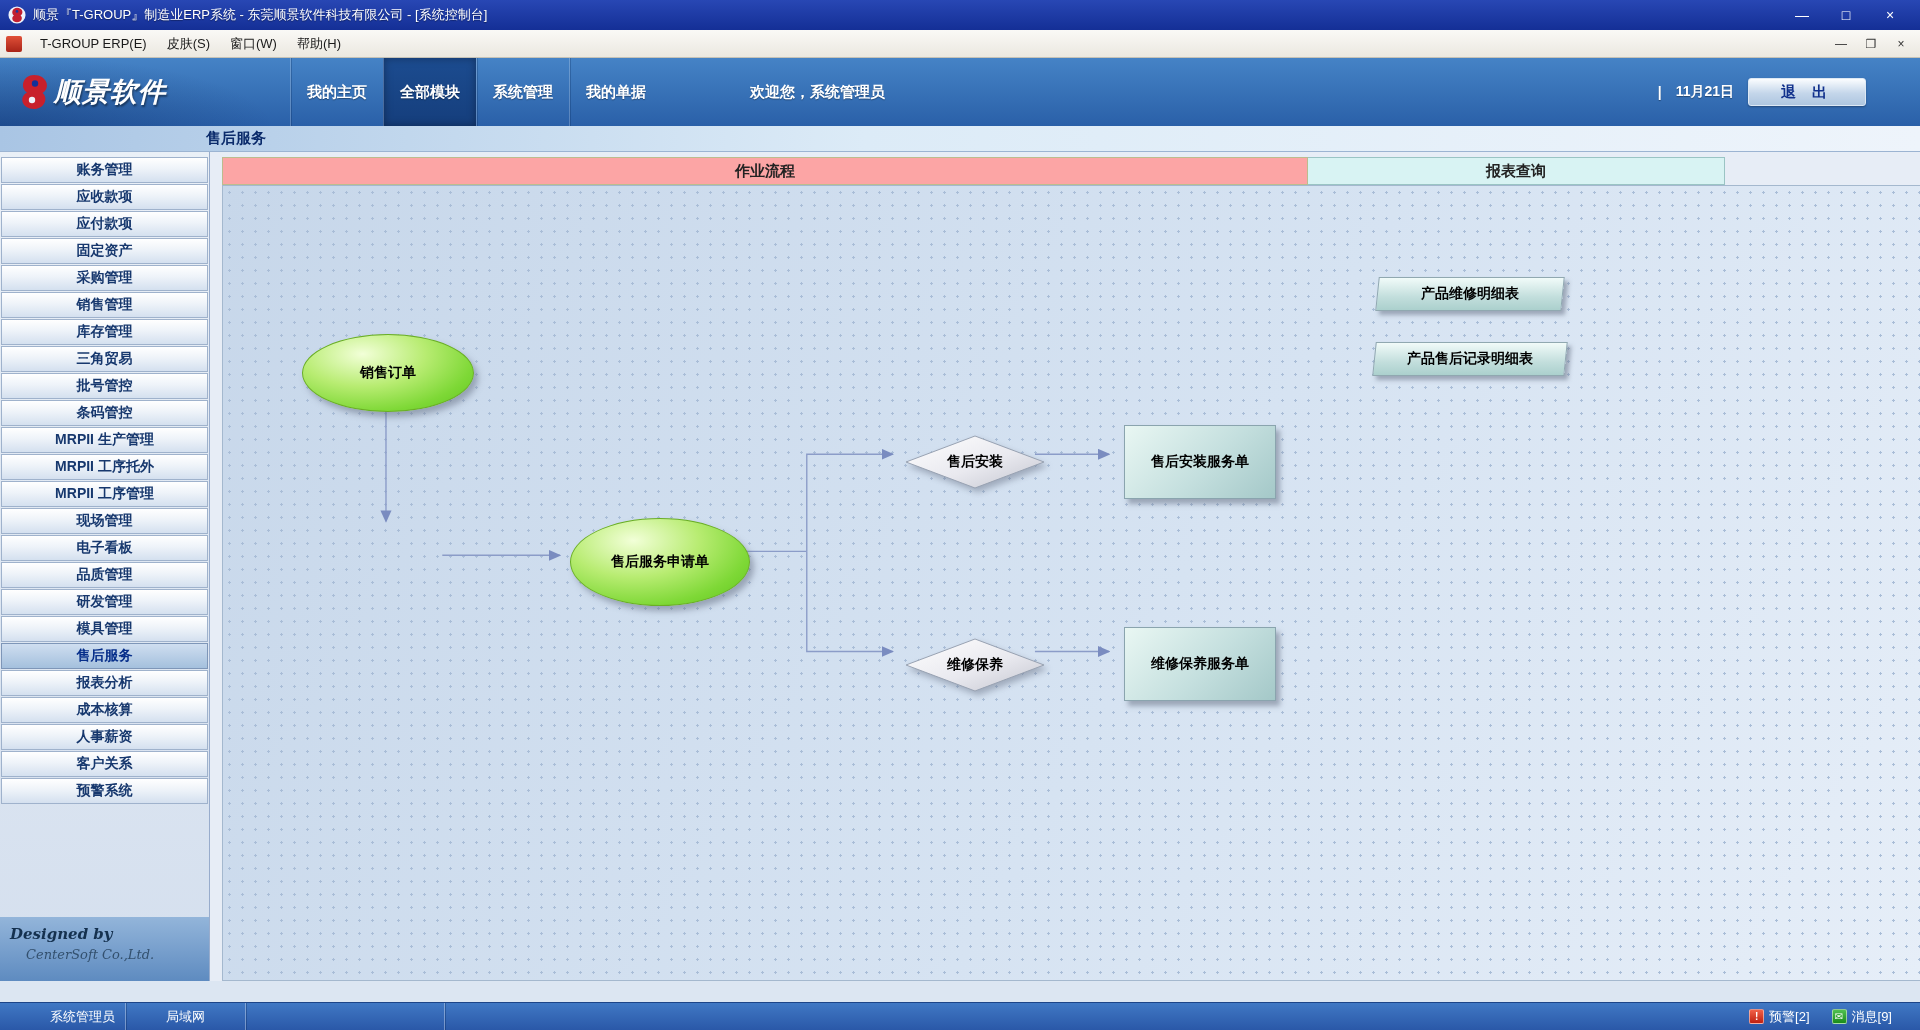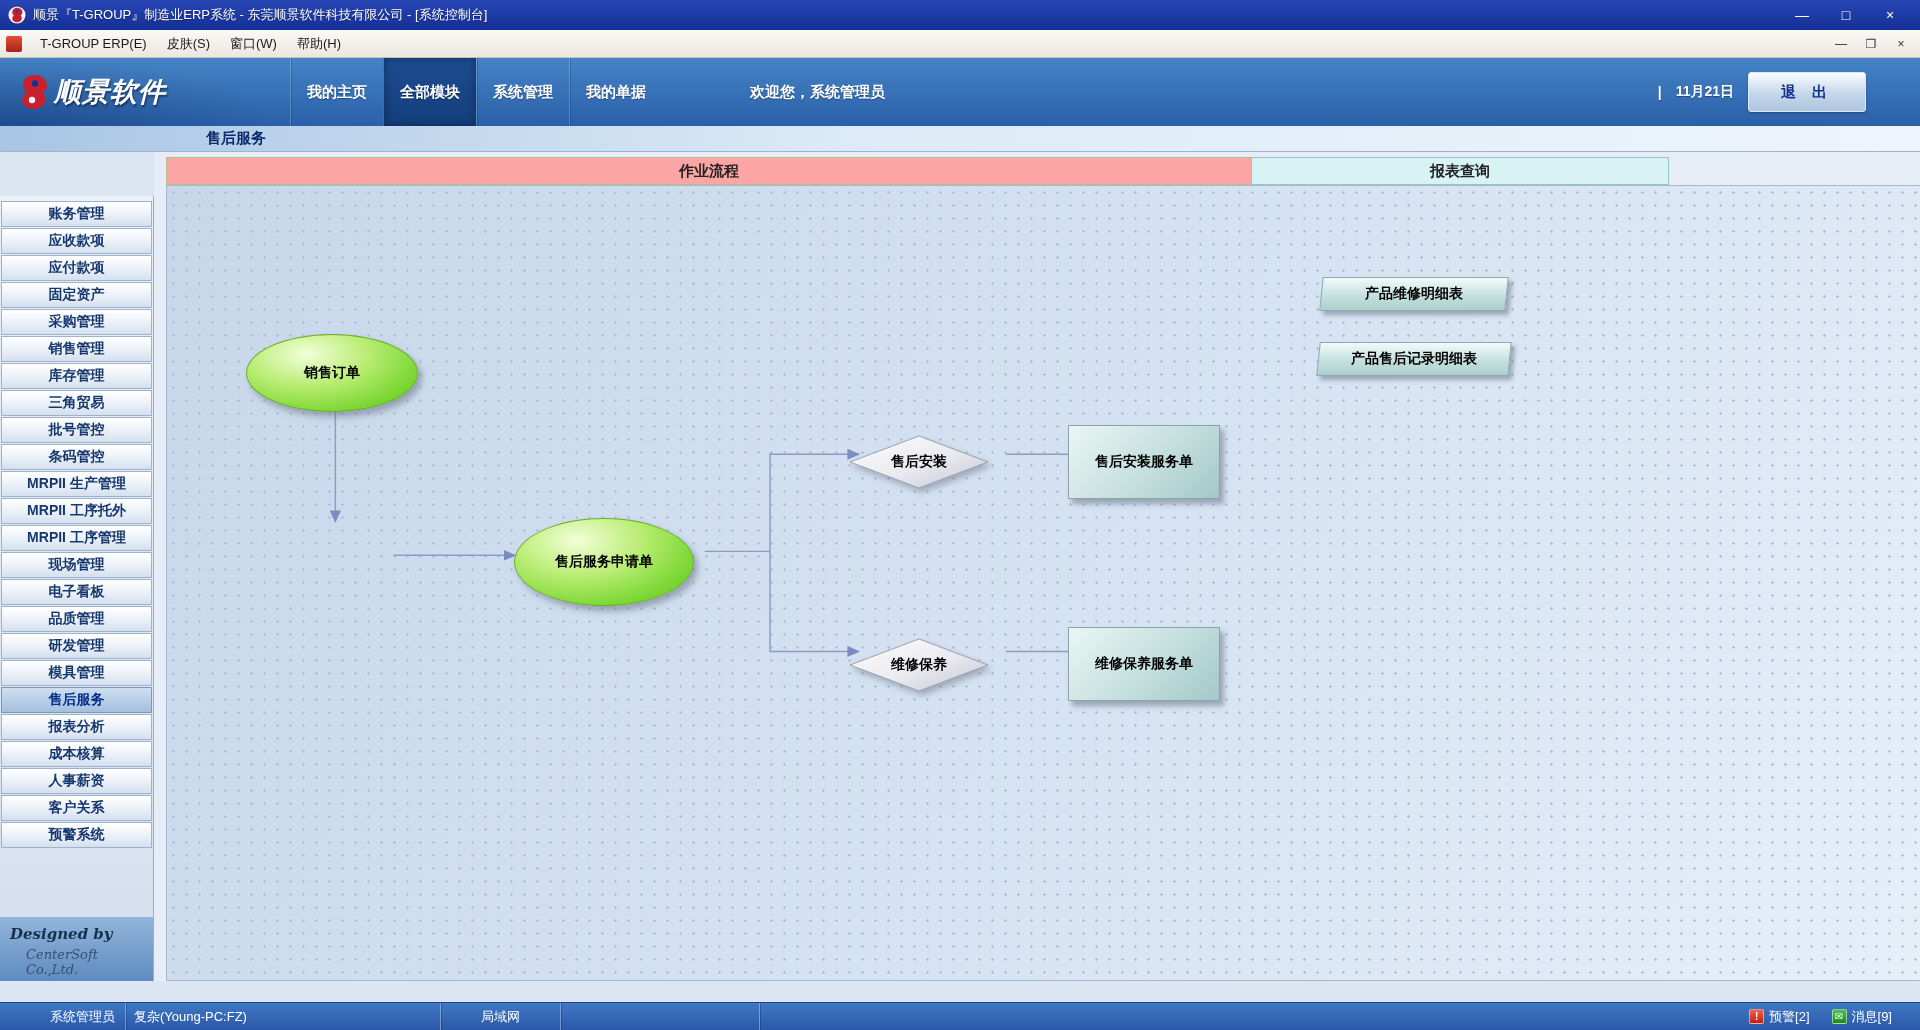--- a/index.html
+++ b/index.html
@@ -26,30 +26,30 @@
   .header::before { content:""; position:absolute; left:0; top:0; width:300px; height:100%; background:radial-gradient(130% 150% at 0% 100%, rgba(8,36,92,.35), transparent 70%); pointer-events:none; }
   .logo-area { width:290px; display:flex; align-items:center; padding-left:14px; position:relative; }
   .logo-ico { width:40px; height:40px; }
   .logo-text { color:#fff; font-size:27px; font-weight:bold; font-style:italic; text-shadow:1px 2px 2px rgba(0,0,0,.45); letter-spacing:1px; }
   .nav-tabs { display:flex; align-items:stretch; }
   .nav-tab { width:93px; display:flex; align-items:center; justify-content:center; color:#fff; font-size:15px; font-weight:bold; border-left:1px solid rgba(255,255,255,.22); box-shadow:inset 1px 0 0 rgba(0,30,80,.25); cursor:pointer; text-shadow:0 1px 1px rgba(0,0,0,.35); }
   .nav-tab.active { background:linear-gradient(to bottom,#1c4c90,#153e7c); box-shadow:inset 0 0 8px rgba(0,0,0,.35); }
   .welcome { align-self:center; margin-left:88px; color:#fff; font-size:15px; font-weight:bold; text-shadow:0 1px 1px rgba(0,0,0,.35); }
   .header-right { margin-left:auto; display:flex; align-items:center; gap:14px; padding-right:54px; }
   .date-sep,.date-text { color:#fff; font-size:14px; font-weight:bold; text-shadow:0 1px 1px rgba(0,0,0,.35); }
-  .exit-btn { width:118px; height:40px; background:linear-gradient(to bottom,#fbfdff,#c4d6ea 55%,#aec6e0); border:1px solid #dde8f4; border-radius:3px; color:#10308c; font-size:15px; font-weight:bold; display:flex; align-items:center; justify-content:center; letter-spacing:6px; cursor:pointer; box-shadow:0 1px 2px rgba(0,0,0,.3); }
+  .exit-btn { width:118px; height:28px; background:linear-gradient(to bottom,#fbfdff,#c4d6ea 55%,#aec6e0); border:1px solid #dde8f4; border-radius:3px; color:#10308c; font-size:15px; font-weight:bold; display:flex; align-items:center; justify-content:center; letter-spacing:6px; cursor:pointer; box-shadow:0 1px 2px rgba(0,0,0,.3); }
 
   
   .breadcrumb { height:26px; background:linear-gradient(to right,#a9c5e4,#dcebf7 45%,#eef4fb); border-bottom:1px solid #9cb4d2; display:flex; align-items:center; padding-left:206px; font-size:15px; font-weight:bold; color:#0b2b6b; flex:0 0 auto; }
 
   
   .body { flex:1; display:flex; min-height:0; }
 
   
-  .sidebar { width:154px; flex:0 0 auto; background:linear-gradient(to bottom,#eaf0f7,#d4dfee); border-right:1px solid #98accc; display:flex; flex-direction:column; padding-top:5px;margin-top:44px; }
+  .sidebar { width:210px; flex:0 0 auto; background:linear-gradient(to bottom,#eaf0f7,#d4dfee); border-right:1px solid #98accc; display:flex; flex-direction:column; padding-top:5px; }
   .sidebar-item { height:26px; margin:0 1px 1px 1px; background:linear-gradient(to bottom,#ffffff 0%,#eef3f9 45%,#d4e0ef 100%); border:1px solid #9fb2cc; display:flex; align-items:center; justify-content:center; font-size:14px; font-weight:600; color:#17386e; cursor:pointer; flex:0 0 auto; }
   .sidebar-item.selected { background:linear-gradient(to bottom,#cfdef0,#a4c0dd); color:#062e8a; font-weight:bold; border-color:#7e96b8; }
   .sidebar-spacer { flex:1; }
   .sidebar-footer { height:64px; background:linear-gradient(to bottom,#93b5da,#5e8bc0); padding:8px 8px 6px 10px; flex:0 0 auto; }
   .designed-by { font-family:"DejaVu Serif","Liberation Serif",serif; font-style:italic; font-weight:bold; font-size:15px; color:#15314f; }
   .company { font-family:"DejaVu Serif","Liberation Serif",serif; font-style:italic; font-size:13px; color:#33506e; padding-left:16px; margin-top:4px; }
 
   
   .main { flex:1; min-width:0; display:flex; flex-direction:column; background:#e7edf6; padding:5px 0 0 12px; }
   .tab-row { display:flex; height:28px; flex:0 0 auto; }
@@ -237,21 +237,20 @@
         </div>
         <div class="node report-btn" style="left:1151px; top:156px; width:192px; height:34px;">
           <span class="lbl">产品售后记录明细表</span>
         </div>
       </div>
     </div>
   </div>
 
   <div class="statusbar">
     <div class="sb-sec sb-user">系统管理员</div>
-    <div class="sb-sec sb-host">复杂(Young-PC:FZ)</div>
     <div class="sb-sec sb-net">局域网</div>
     <div class="sb-sec sb-empty"></div>
     <div class="sb-sec sb-flex"></div>
     <div class="sb-right">
       <div class="sb-chip">
         <span class="sb-ico alert-ico">!</span>
         <span>预警[2]</span>
       </div>
       <div class="sb-chip">
         <span class="sb-ico msg-ico">✉</span>

